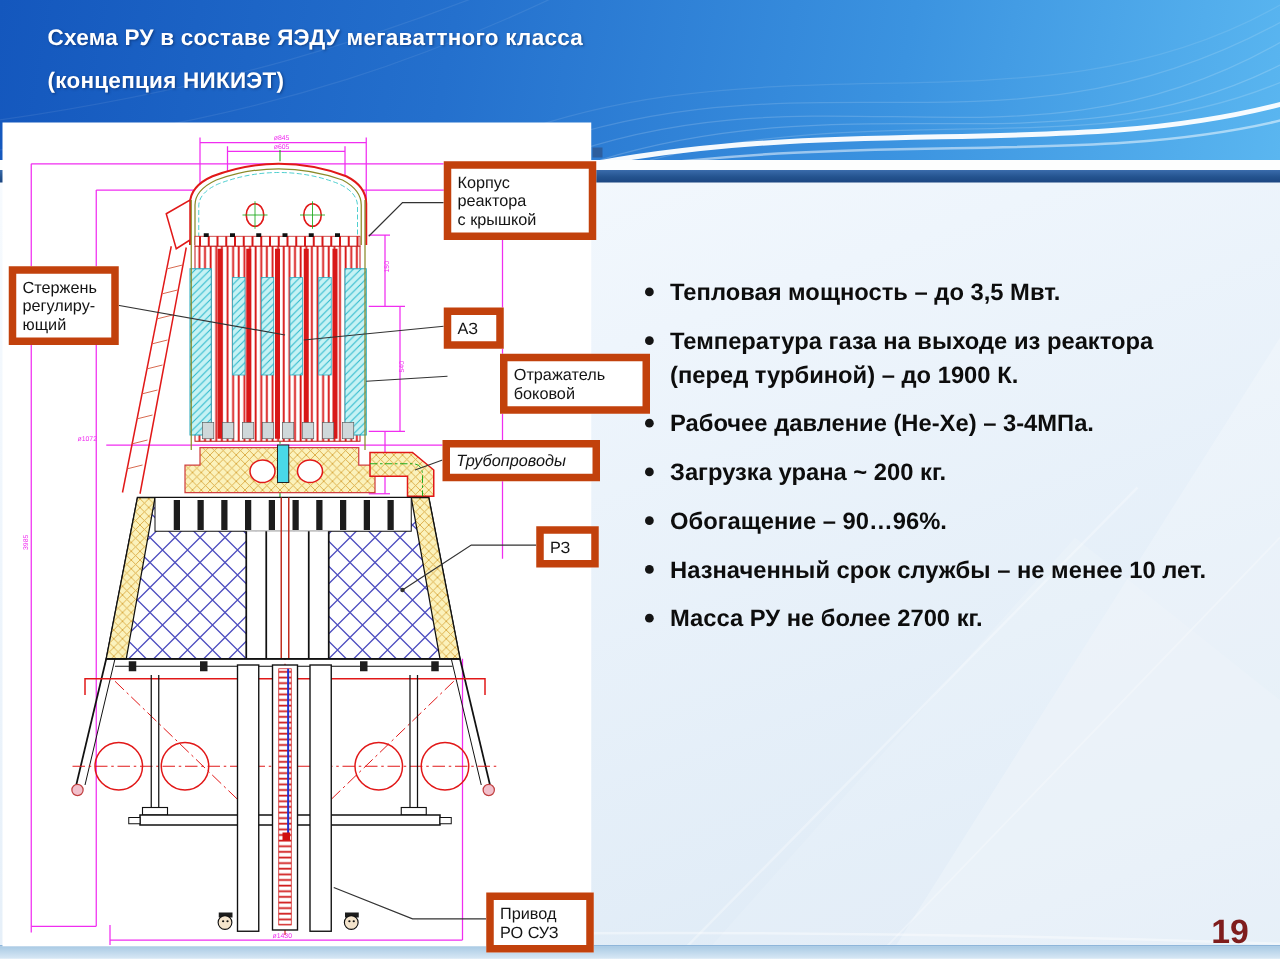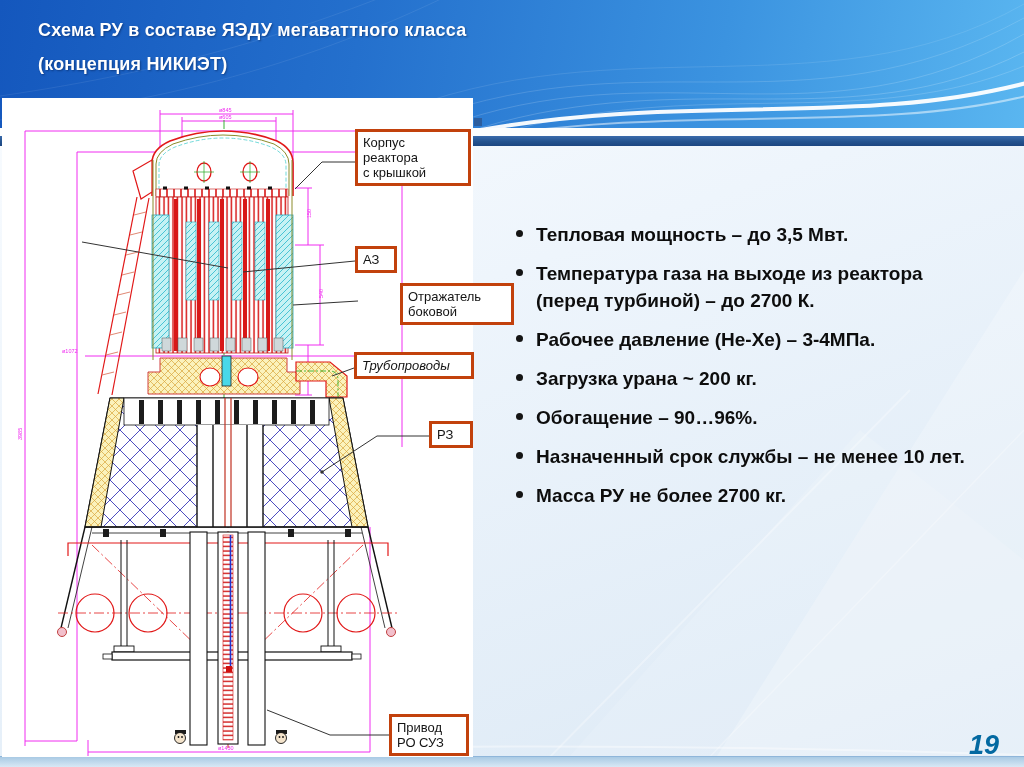--- a/index.html
+++ b/index.html
@@ -22,38 +22,38 @@
     letter-spacing:.2px;
   }
   .white-strip{position:absolute;left:0;top:128px;width:1024px;height:8px;background:#fdfefe;z-index:1;}
   .navy-bar{position:absolute;left:0;top:136px;width:1024px;height:10px;z-index:1;
     background:linear-gradient(#3a6bab,#24538f 55%,#1c4681);}
   .deco-square{position:absolute;left:474px;top:118px;width:8px;height:8px;background:#2d5e9e;z-index:1;}
   
   .panel{position:absolute;left:2px;top:98px;width:471px;height:659px;background:#ffffff;z-index:2;}
   .panel svg{position:absolute;left:0;top:0;}
   .callout{
-    position:absolute;background:#ffffff;border:3px solid #c2410c;
+    position:absolute;background:#ffffff;border:6px solid #c2410c;
     color:#141414;font-size:13px;line-height:15px;padding:3px 5px;
     white-space:pre-line;z-index:3;
   }
   
   .bullets{position:absolute;left:503px;top:221px;width:478px;z-index:2;
     list-style:none;margin:0;padding:0;}
   .bullets li{
     position:relative;padding-left:33px;margin-bottom:12px;
     font-size:19px;line-height:27px;font-weight:bold;color:#0d0d0d;
   }
   .bullets li::before{
     content:"";position:absolute;left:13px;top:9px;width:7px;height:7px;
     border-radius:50%;background:#141414;
   }
   
   .page-number{position:absolute;right:25px;bottom:6px;z-index:3;
-    color:#0369a1;font-size:27px;font-weight:bold;font-style:italic;}
+    color:#7f1d1d;font-size:27px;font-weight:bold;}
   .bottom-strip{position:absolute;left:0;bottom:0;width:1024px;height:10px;z-index:1;
     background:linear-gradient(#a9cae4,#d8e8f5);border-top:1px solid #8fb6da;}
 </style>
 </head>
 <body>
 
 <svg class="bg-decor" viewBox="0 0 1024 767">
   <polygon points="1024,270 710,767 1024,767" fill="#ffffff" opacity="0.22"></polygon>
   <polygon points="560,767 860,430 1024,560 1024,767" fill="#ffffff" opacity="0.13"></polygon>
   <path d="M540,767 L910,390" stroke="#ffffff" stroke-width="2" opacity="0.30" fill="none"></path>
@@ -304,32 +304,35 @@
       <path d="M354,368 L332,376"></path>
       <path d="M429,436 L377,436 L322,472"></path>
       <path d="M389,735 L330,735 L267,710"></path>
     </g>
     <circle cx="322" cy="472" r="1.8" fill="#333"></circle>
   </svg>
 
   <div class="callout" style="left:353px;top:31px;width:100px;">Корпус
 реактора
 с крышкой</div>
+  <div class="callout" style="left:5px;top:115px;width:66px;">Стержень
+регулиру-
+ющий</div>
   <div class="callout" style="left:353px;top:148px;width:26px;">АЗ</div>
   <div class="callout" style="left:357px;top:185px;width:98px;margin-left:41px;">Отражатель
 боковой</div>
   <div class="callout" style="left:352px;top:254px;width:104px;font-style:italic;">Трубопроводы</div>
   <div class="callout" style="left:427px;top:323px;width:28px;">РЗ</div>
   <div class="callout" style="left:387px;top:616px;width:64px;">Привод
 РО СУЗ</div>
 </div>
 
 <ul class="bullets">
   <li>Тепловая мощность – до 3,5 Мвт.</li>
-  <li>Температура газа на выходе из реактора (перед турбиной) – до 2700 К.</li>
+  <li>Температура газа на выходе из реактора (перед турбиной) – до 1900 К.</li>
   <li>Рабочее давление (He-Xe) – 3-4МПа.</li>
   <li>Загрузка урана ~ 200 кг.</li>
   <li>Обогащение – 90…96%.</li>
   <li>Назначенный срок службы – не менее 10 лет.</li>
   <li>Масса РУ не более 2700 кг.</li>
 </ul>
 
 <div class="page-number">19</div>
 <div class="bottom-strip"></div>
 

